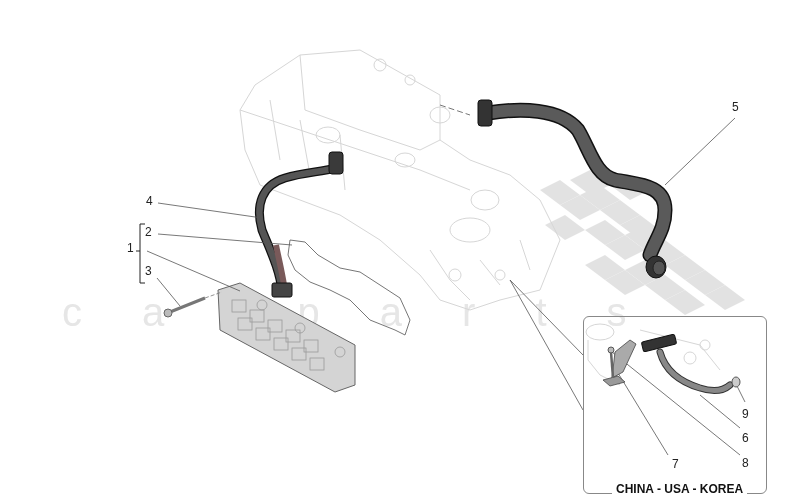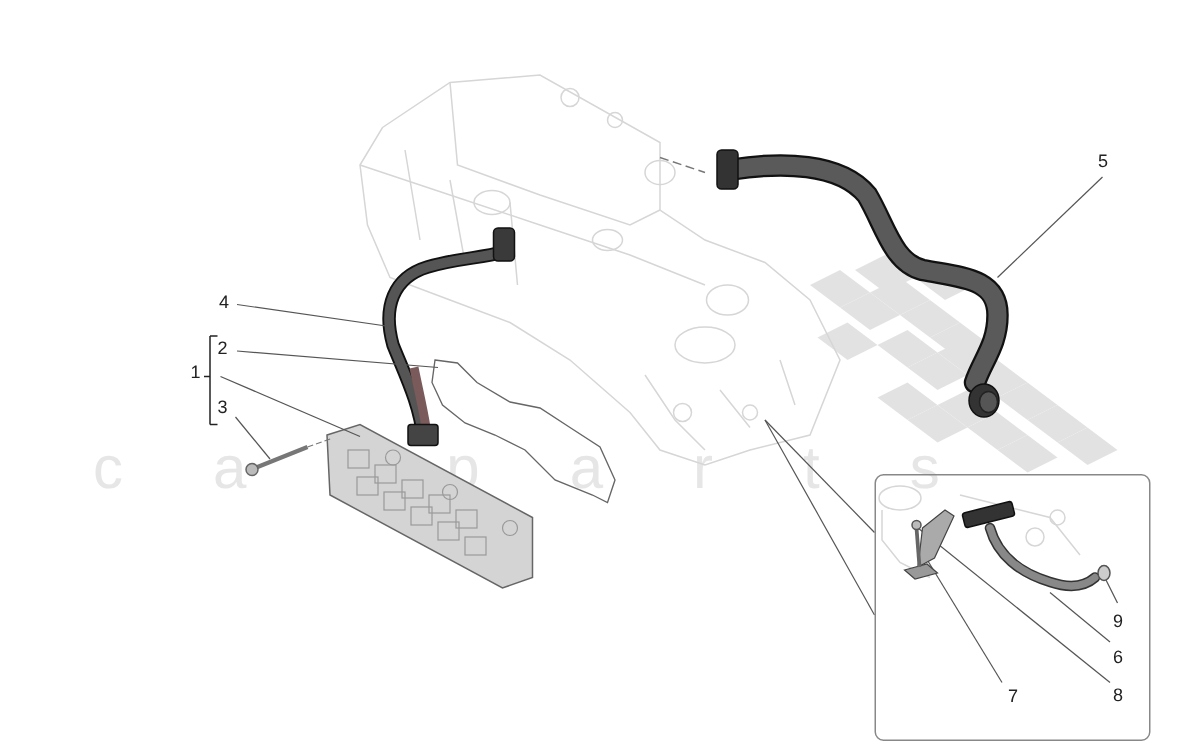--- a/index.html
+++ b/index.html
@@ -142,20 +142,21 @@
       <polygon points="603,380 618,376 625,382 610,386" fill="#999" stroke="#444" stroke-width="0.8"></polygon>
 
       <line x1="611" y1="352" x2="613" y2="378" stroke="#666" stroke-width="2.5"></line>
       <circle cx="611" cy="350" r="3" fill="#bbb" stroke="#555"></circle>
 
       <ellipse cx="736" cy="382" rx="4" ry="5" fill="#ccc" stroke="#555"></ellipse>
     </g>
   </svg>
 
   <div class="inset"></div>
+  <div class="inset-caption">CHINA - USA - KOREA</div>
 
   <div class="callout" style="left:127px; top:242px;">1</div>
   <div class="callout" style="left:145px; top:226px;">2</div>
   <div class="callout" style="left:145px; top:265px;">3</div>
   <div class="callout" style="left:146px; top:195px;">4</div>
   <div class="callout" style="left:732px; top:101px;">5</div>
   <div class="callout" style="left:742px; top:432px;">6</div>
   <div class="callout" style="left:672px; top:458px;">7</div>
   <div class="callout" style="left:742px; top:457px;">8</div>
   <div class="callout" style="left:742px; top:408px;">9</div>

